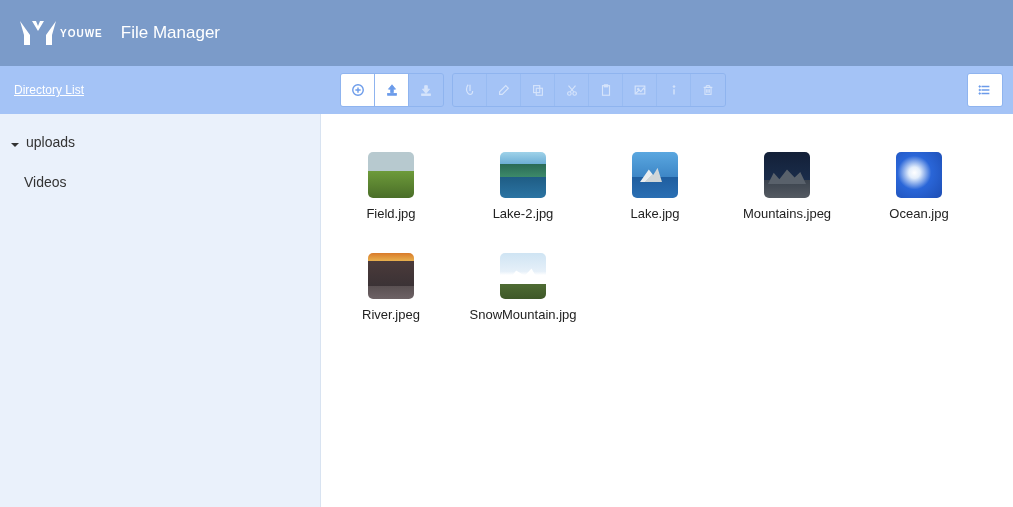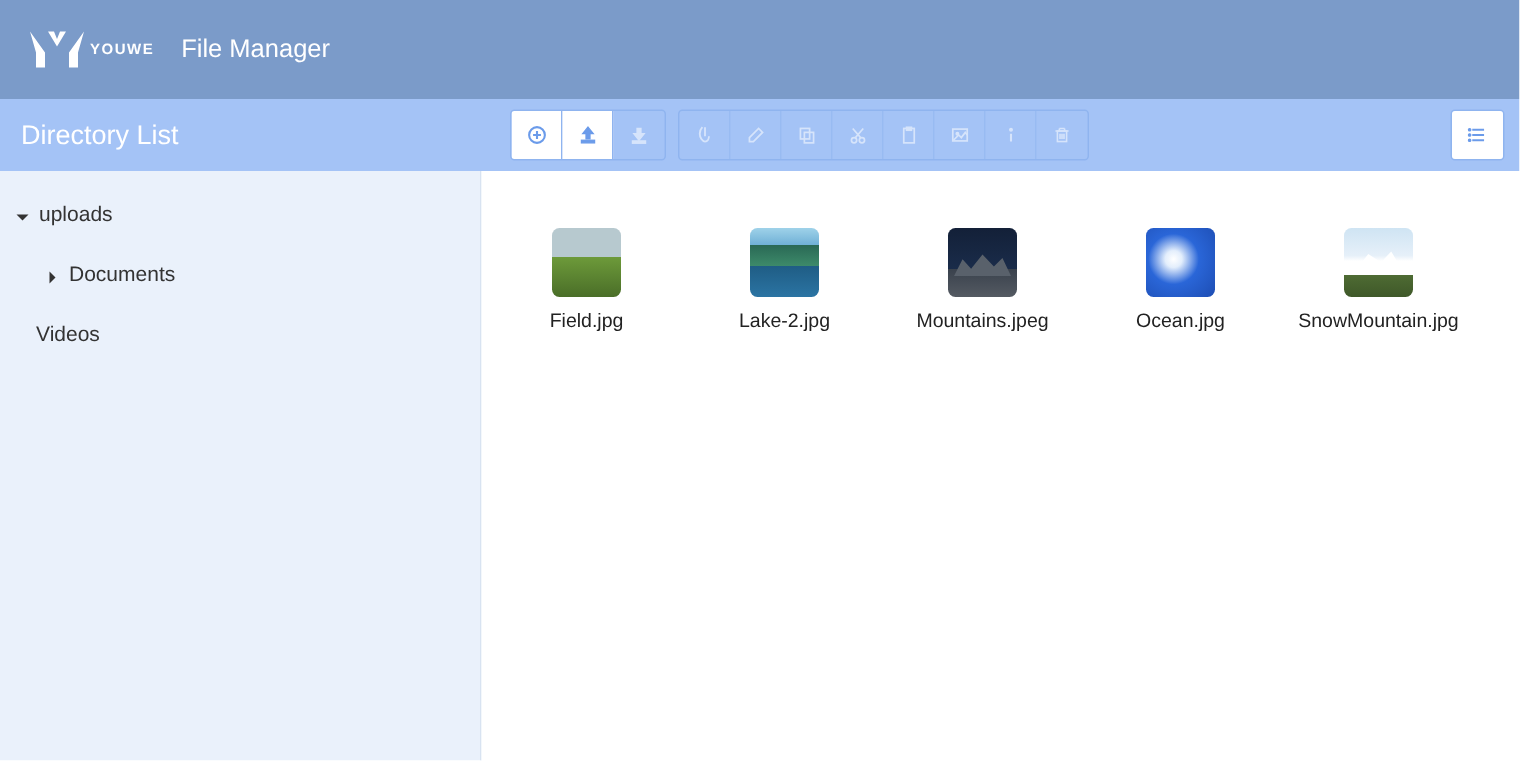--- a/index.html
+++ b/index.html
@@ -48,22 +48,23 @@
   .subheader {
     height: 48px;
     background: #a4c3f6;
     display: flex;
     align-items: center;
     padding: 0 10px 0 14px;
     position: relative;
   }
   .sidebar-title {
     color: #fff;
-    font-size: 18px;
+    font-size: 12px;
     font-weight: 400;
+    text-decoration: underline;
   }
   .toolbar {
     position: absolute;
     left: 340px;
     top: 7px;
     display: flex;
     gap: 8px;
   }
   .btn-group {
     display: flex;
@@ -342,59 +343,59 @@
   <div class="sidebar">
     <div class="tree-node root">
       <span class="arrow arrow-down">
         <svg viewBox="0 0 10 10">
             <path d="M1 3 L5 7 L9 3 Z" fill="#333"></path>
           </svg>
       </span>
       <span>uploads</span>
     </div>
 
-    <div class="tree-node level1">
-      <span class="arrow arrow-right">
-        <svg viewBox="0 0 10 10">
-            <path d="M3 1 L7 5 L3 9 Z" fill="#333"></path>
-          </svg>
-      </span>
-      <span>Documents</span>
-    </div>
 
 
     <div class="tree-node level1b">
       <span>Videos</span>
     </div>
   </div>
 
   <div class="main">
     <div class="file-grid">
 
       <div class="file-item">
         <div class="thumb th-field"></div>
         <span class="file-label">Field.jpg</span>
       </div>
 
       <div class="file-item">
         <div class="thumb th-lake2"></div>
         <span class="file-label">Lake-2.jpg</span>
       </div>
 
+      <div class="file-item">
+        <div class="thumb th-lake"></div>
+        <span class="file-label">Lake.jpg</span>
+      </div>
 
       <div class="file-item">
         <div class="thumb th-mountains"></div>
         <span class="file-label">Mountains.jpeg</span>
       </div>
 
       <div class="file-item">
         <div class="thumb th-ocean"></div>
         <span class="file-label">Ocean.jpg</span>
       </div>
 
+      <div class="file-item">
+        <div class="thumb th-river"></div>
+        <span class="file-label">River.jpeg</span>
+      </div>
 
       <div class="file-item">
         <div class="thumb th-snow"></div>
         <span class="file-label">SnowMountain.jpg</span>
       </div>
 
     </div>
   </div>
 </div>
 

